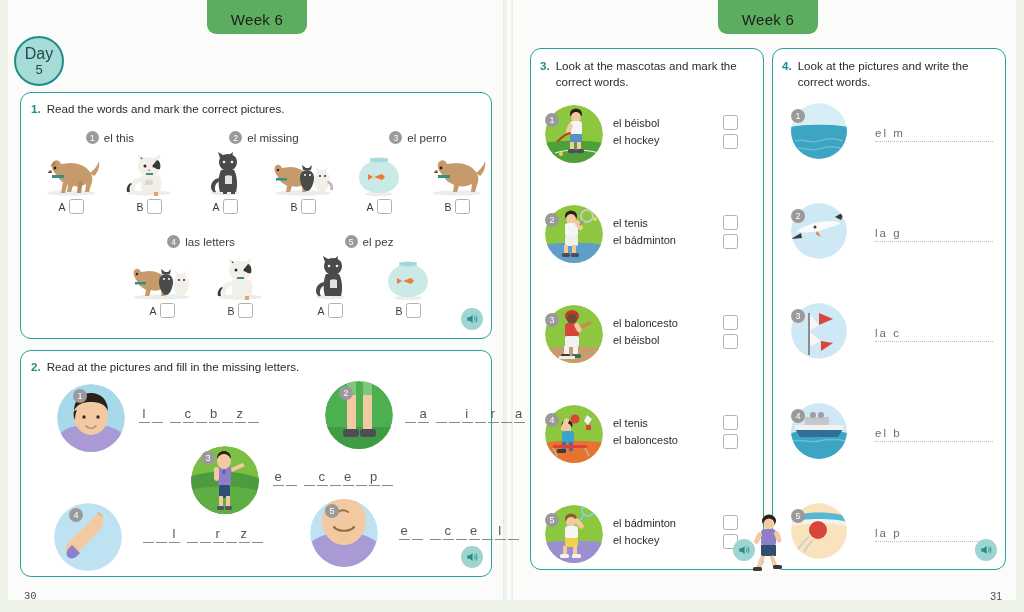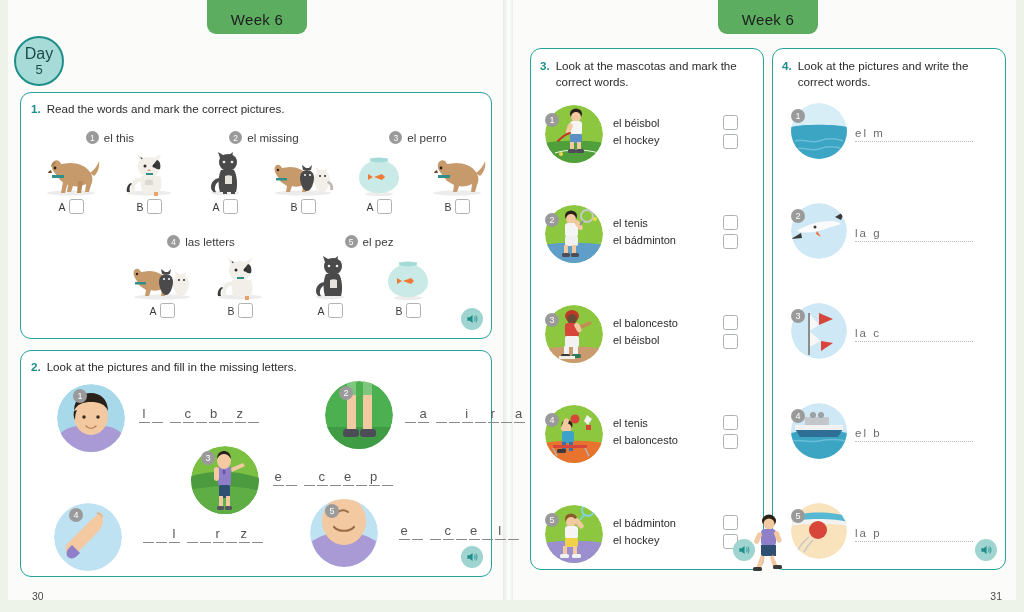--- a/index.html
+++ b/index.html
@@ -76,27 +76,27 @@
   
   .r3{position:absolute;left:10px;width:212px;height:92px;}
   .r3 .thumb{position:absolute;left:4px;top:4px;width:58px;height:58px;border-radius:50%;overflow:hidden;}
   .r3 .words{position:absolute;left:72px;top:14px;font-size:11px;line-height:1.55;color:#2b2b2b;}
   .r3 .boxes{position:absolute;left:182px;top:14px;}
   .r3 .boxes .cbox{margin-bottom:4px;}
 
   
   .r4{position:absolute;left:10px;width:212px;height:95px;}
   .r4 .thumb{position:absolute;left:8px;top:2px;width:56px;height:56px;border-radius:50%;overflow:hidden;}
-  .r4 .writeline{position:absolute;left:72px;top:26px;width:118px;}
+  .r4 .writeline{position:absolute;left:92px;top:26px;width:118px;}
   .r4 .writeline .seed{font-size:11.5px;color:#6d6d6d;letter-spacing:2px;}
   .r4 .writeline .dots{border-bottom:1.4px dotted #b9bcb8;margin-top:2px;width:118px;}
 
   
   .pageno{position:absolute;bottom:10px;font-size:10.5px;color:#4a4a4a;}
-  .pageno.l{left:32px;}
+  .pageno.l{left:24px;font-family:Liberation Mono, monospace;}
   .pageno.r{right:22px;margin-left:39px;}
 
   
   .kid{position:absolute;left:745px;top:512px;width:46px;height:62px;}
 </style>
 </head>
 <body>
 
 <div class="spread">
 
@@ -356,21 +356,21 @@
           <path d="M4 9v6h4l5 4V5L8 9H4z"></path>
           <path d="M16 8c1.6 1.2 1.6 6.8 0 8" stroke="#1f8e8a" stroke-width="1.6" fill="none"></path>
           <path d="M18.5 6c2.6 2 2.6 10 0 12" stroke="#1f8e8a" stroke-width="1.4" fill="none"></path>
         </svg>
     </div>
   </div>
 
   <div class="exbox" id="ex2">
     <div class="ex-head">
       <span class="ex-num">2.</span>
-      <span>Look at the pictures and fill in the missing letters.</span>
+      <span>Read at the pictures and fill in the missing letters.</span>
     </div>
 
     <div class="circ" style="left:36px;top:33px;width:68px;height:68px;">
       <svg viewBox="0 0 68 68" width="68" height="68">
         <circle cx="34" cy="34" r="34" fill="#a8d9ea"></circle>
         <path d="M0 54c4-8 14-12 22-12h24c8 0 18 4 22 12v14H0z" fill="#a99ad6"></path>
         <ellipse cx="34" cy="32" rx="17" ry="19" fill="#f2c9a0"></ellipse>
         <path d="M17 27c0-12 8-18 17-18s17 6 17 18c-3-7-9-9-17-9s-14 2-17 9z" fill="#2a2119"></path>
         <path d="M17 27c-1 4 0 7 1 9 0-5 1-8 2-10z" fill="#2a2119"></path>
         <circle cx="27" cy="33" r="1.7" fill="#33291f"></circle>

